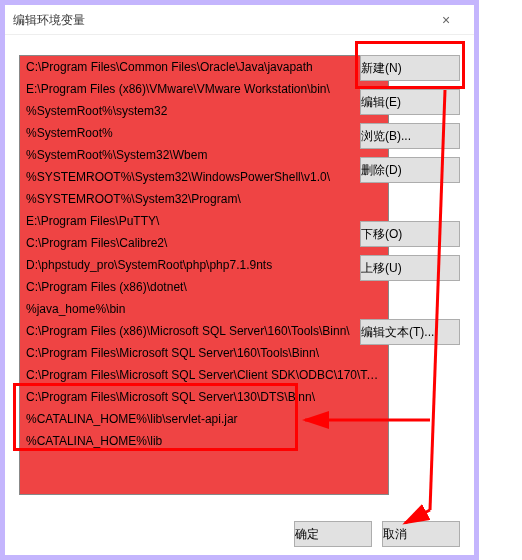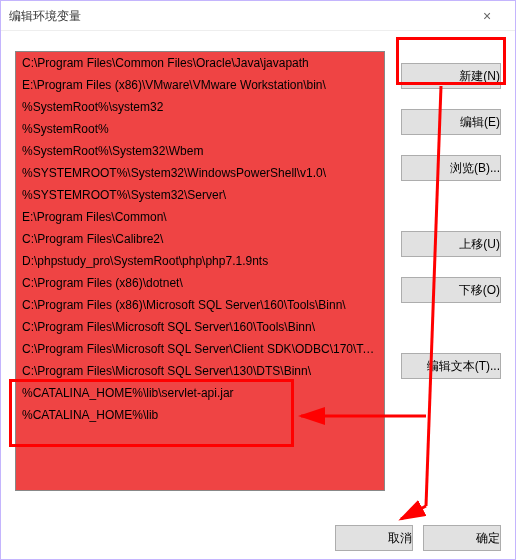--- a/index.html
+++ b/index.html
@@ -7,23 +7,23 @@
     margin: 0;
     font-family: "Microsoft YaHei", "Segoe UI", sans-serif;
     font-size: 12px;
     background: #fff;
     color: #000;
     width: 522px;
     height: 560px;
     position: relative;
   }
   .dialog {
-    width: 516px;
+    width: 479px;
     height: 560px;
-    border: 1px solid #c4b5fd;
+    border: 5px solid #c4b5fd;
     background: #fff;
     position: relative;
   }
   .titlebar {
     height: 30px;
     line-height: 30px;
     padding: 0 8px;
     border-bottom: 1px solid #eee;
     display: flex;
     justify-content: space-between;
@@ -65,27 +65,26 @@
     position: absolute;
     top: 12px;
     right: 0;
     width: 100px;
     display: flex;
     flex-direction: column;
   }
   .side-buttons .btn, .bottom-buttons .btn {
     height: 26px;
     line-height: 24px;
-    text-align: right;
+    text-align: left;
     border: 1px solid #adadad;
     background: #e1e1e1;
     margin-bottom: 8px;
     font-size: 12px;
     color: #000;
-    margin-top: 12px;
   }
   .side-buttons .gap { height: 30px; }
   .bottom-buttons {
     position: absolute;
     right: 14px;
     bottom: 8px;
     display: flex;
     gap: 10px;
   }
   .bottom-buttons .btn { width: 78px; margin-bottom: 0; }
@@ -121,49 +120,51 @@
 
   <div class="content">
 
     <div class="listbox">
       <div class="row">C:\Program Files\Common Files\Oracle\Java\javapath</div>
       <div class="row">E:\Program Files (x86)\VMware\VMware Workstation\bin\</div>
       <div class="row">%SystemRoot%\system32</div>
       <div class="row">%SystemRoot%</div>
       <div class="row">%SystemRoot%\System32\Wbem</div>
       <div class="row">%SYSTEMROOT%\System32\WindowsPowerShell\v1.0\</div>
-      <div class="row">%SYSTEMROOT%\System32\Server\</div>
-      <div class="row">E:\Program Files\Common\</div>
+      <div class="row">%SYSTEMROOT%\System32\Program\</div>
+      <div class="row">E:\Program Files\PuTTY\</div>
       <div class="row">C:\Program Files\Calibre2\</div>
       <div class="row">D:\phpstudy_pro\SystemRoot\php\php7.1.9nts</div>
       <div class="row">C:\Program Files (x86)\dotnet\</div>
+      <div class="row">%java_home%\bin</div>
       <div class="row">C:\Program Files (x86)\Microsoft SQL Server\160\Tools\Binn\</div>
       <div class="row">C:\Program Files\Microsoft SQL Server\160\Tools\Binn\</div>
       <div class="row">C:\Program Files\Microsoft SQL Server\Client SDK\ODBC\170\Tools\Binn\</div>
       <div class="row">C:\Program Files\Microsoft SQL Server\130\DTS\Binn\</div>
       <div class="row">%CATALINA_HOME%\lib\servlet-api.jar</div>
       <div class="row">%CATALINA_HOME%\lib</div>
     </div>
 
     <div class="side-buttons">
       <div class="btn">新建(N)</div>
       <div class="btn">编辑(E)</div>
       <div class="btn">浏览(B)...</div>
+      <div class="btn">删除(D)</div>
       <div class="gap"></div>
+      <div class="btn">下移(O)</div>
       <div class="btn">上移(U)</div>
-      <div class="btn">下移(O)</div>
       <div class="gap"></div>
       <div class="btn">编辑文本(T)...</div>
     </div>
 
   </div>
 
   <div class="bottom-buttons">
+    <div class="btn">确定</div>
     <div class="btn">取消</div>
-    <div class="btn">确定</div>
   </div>
 
   <div class="ann-box top"></div>
   <div class="ann-box bottom-list"></div>
 
   <svg class="arrows">
     <defs>
       <marker id="arr" markerWidth="10" markerHeight="10" refX="8" refY="3" orient="auto">
         <path d="M0,0 L0,6 L9,3 z" fill="#ff0000"></path>
       </marker>

